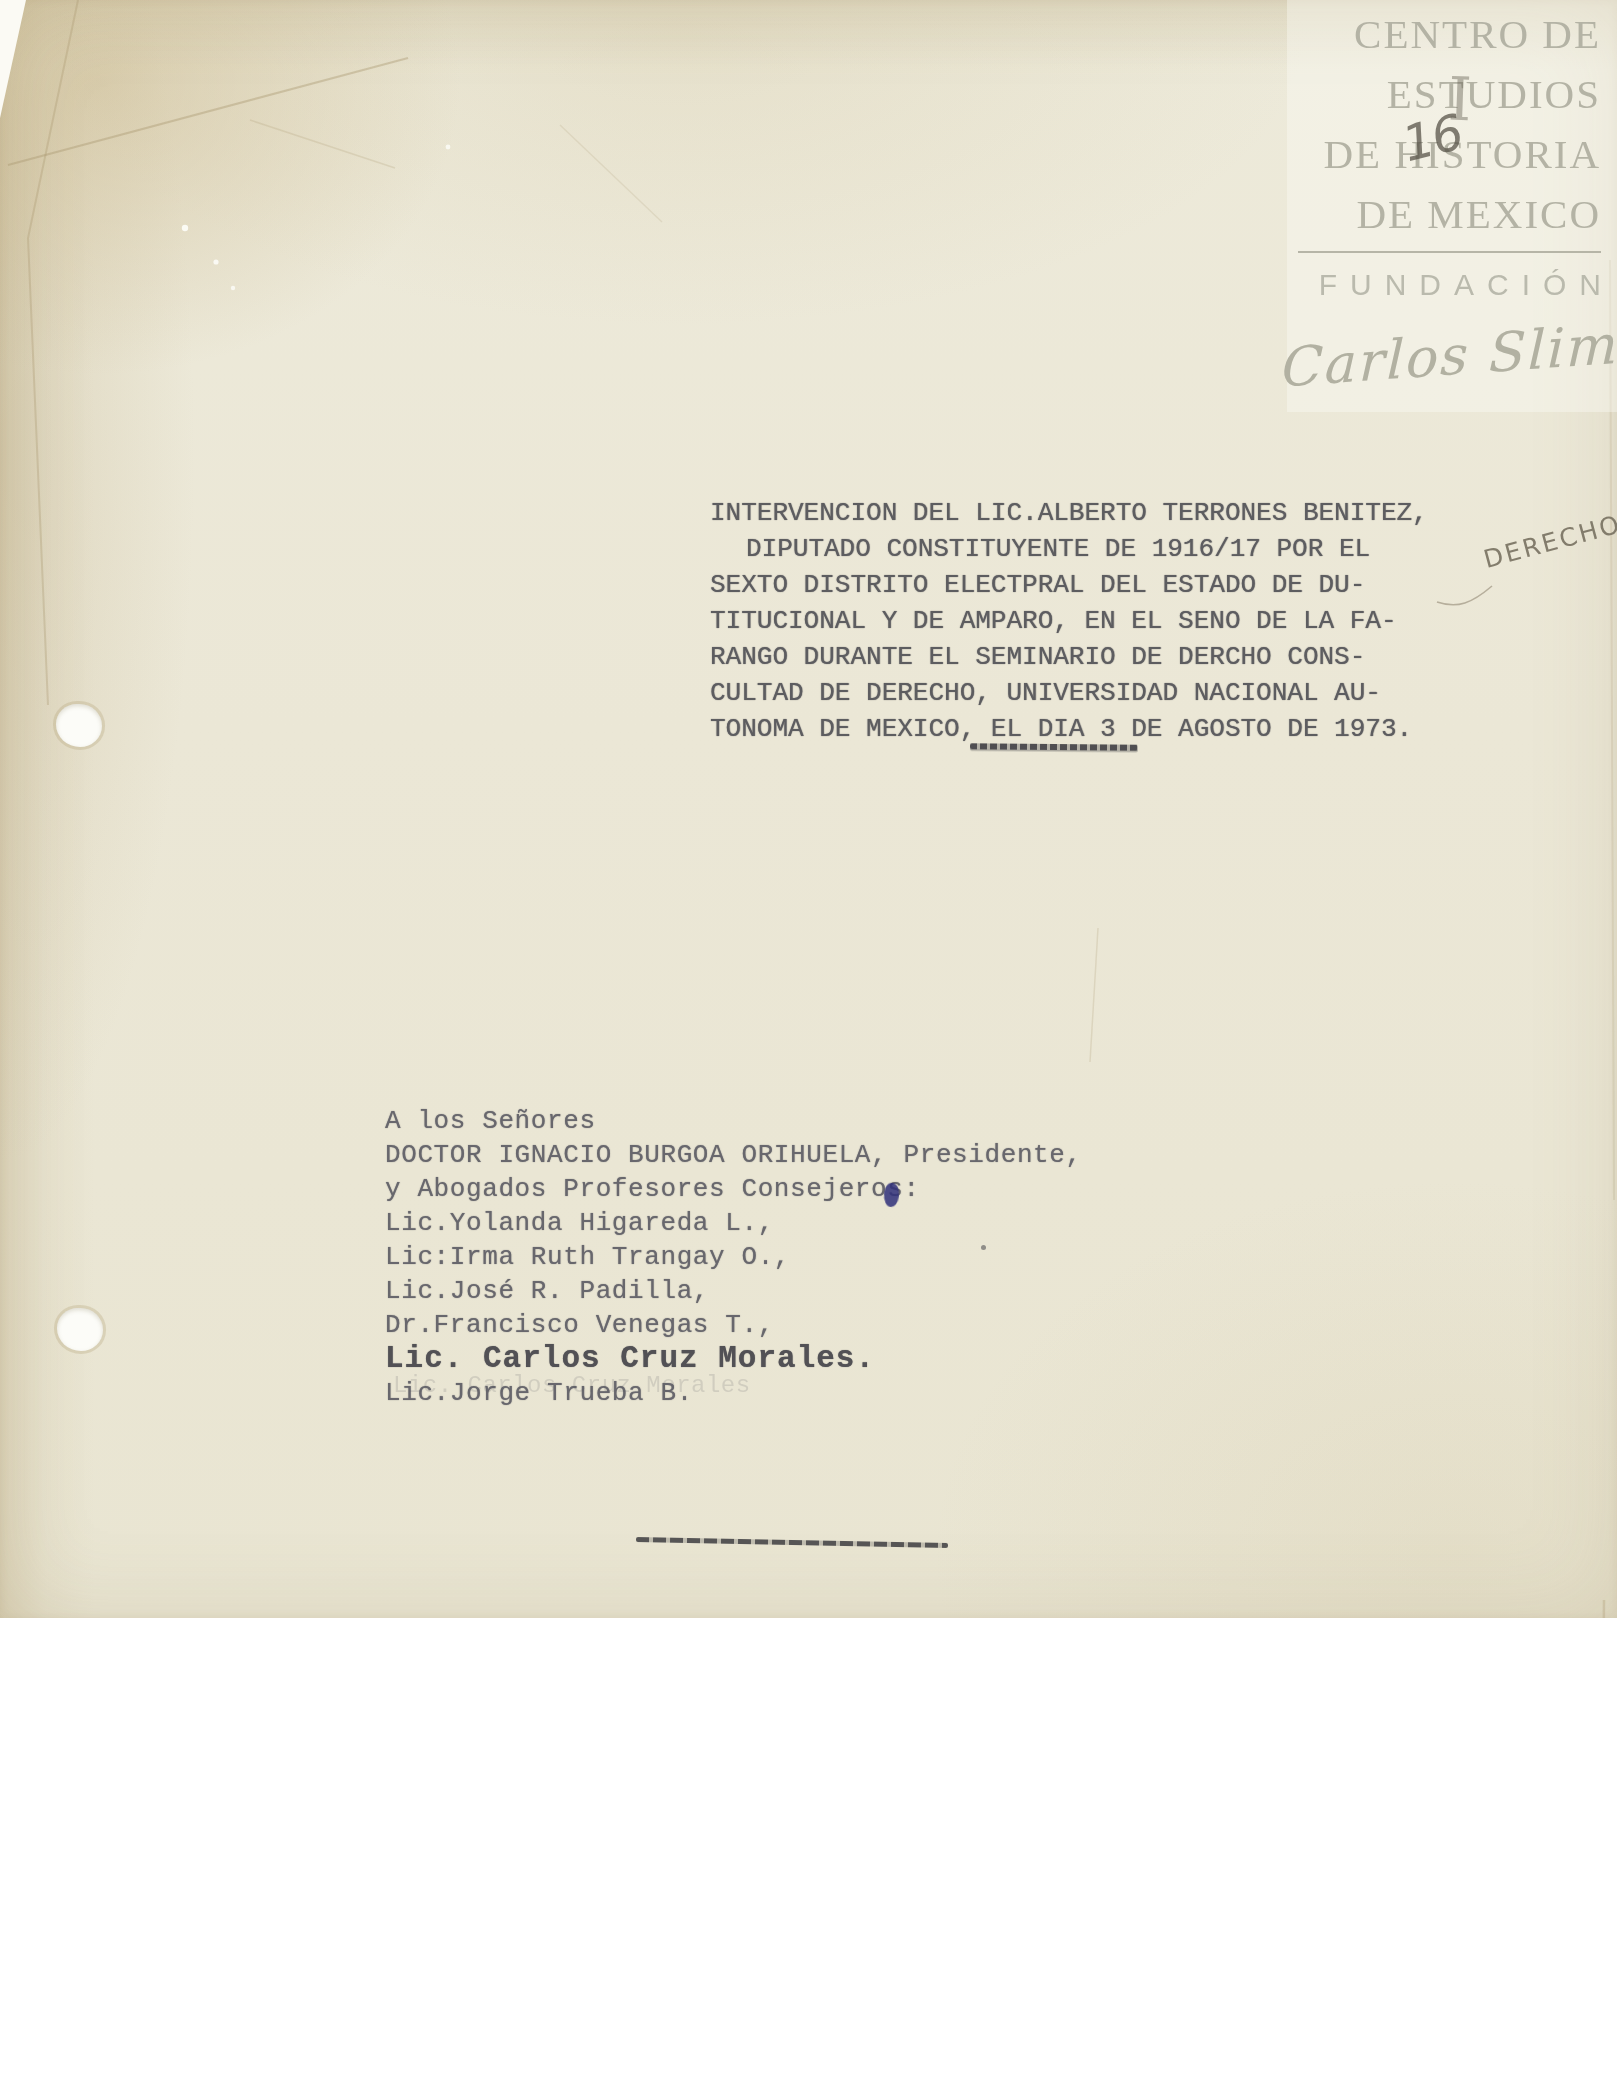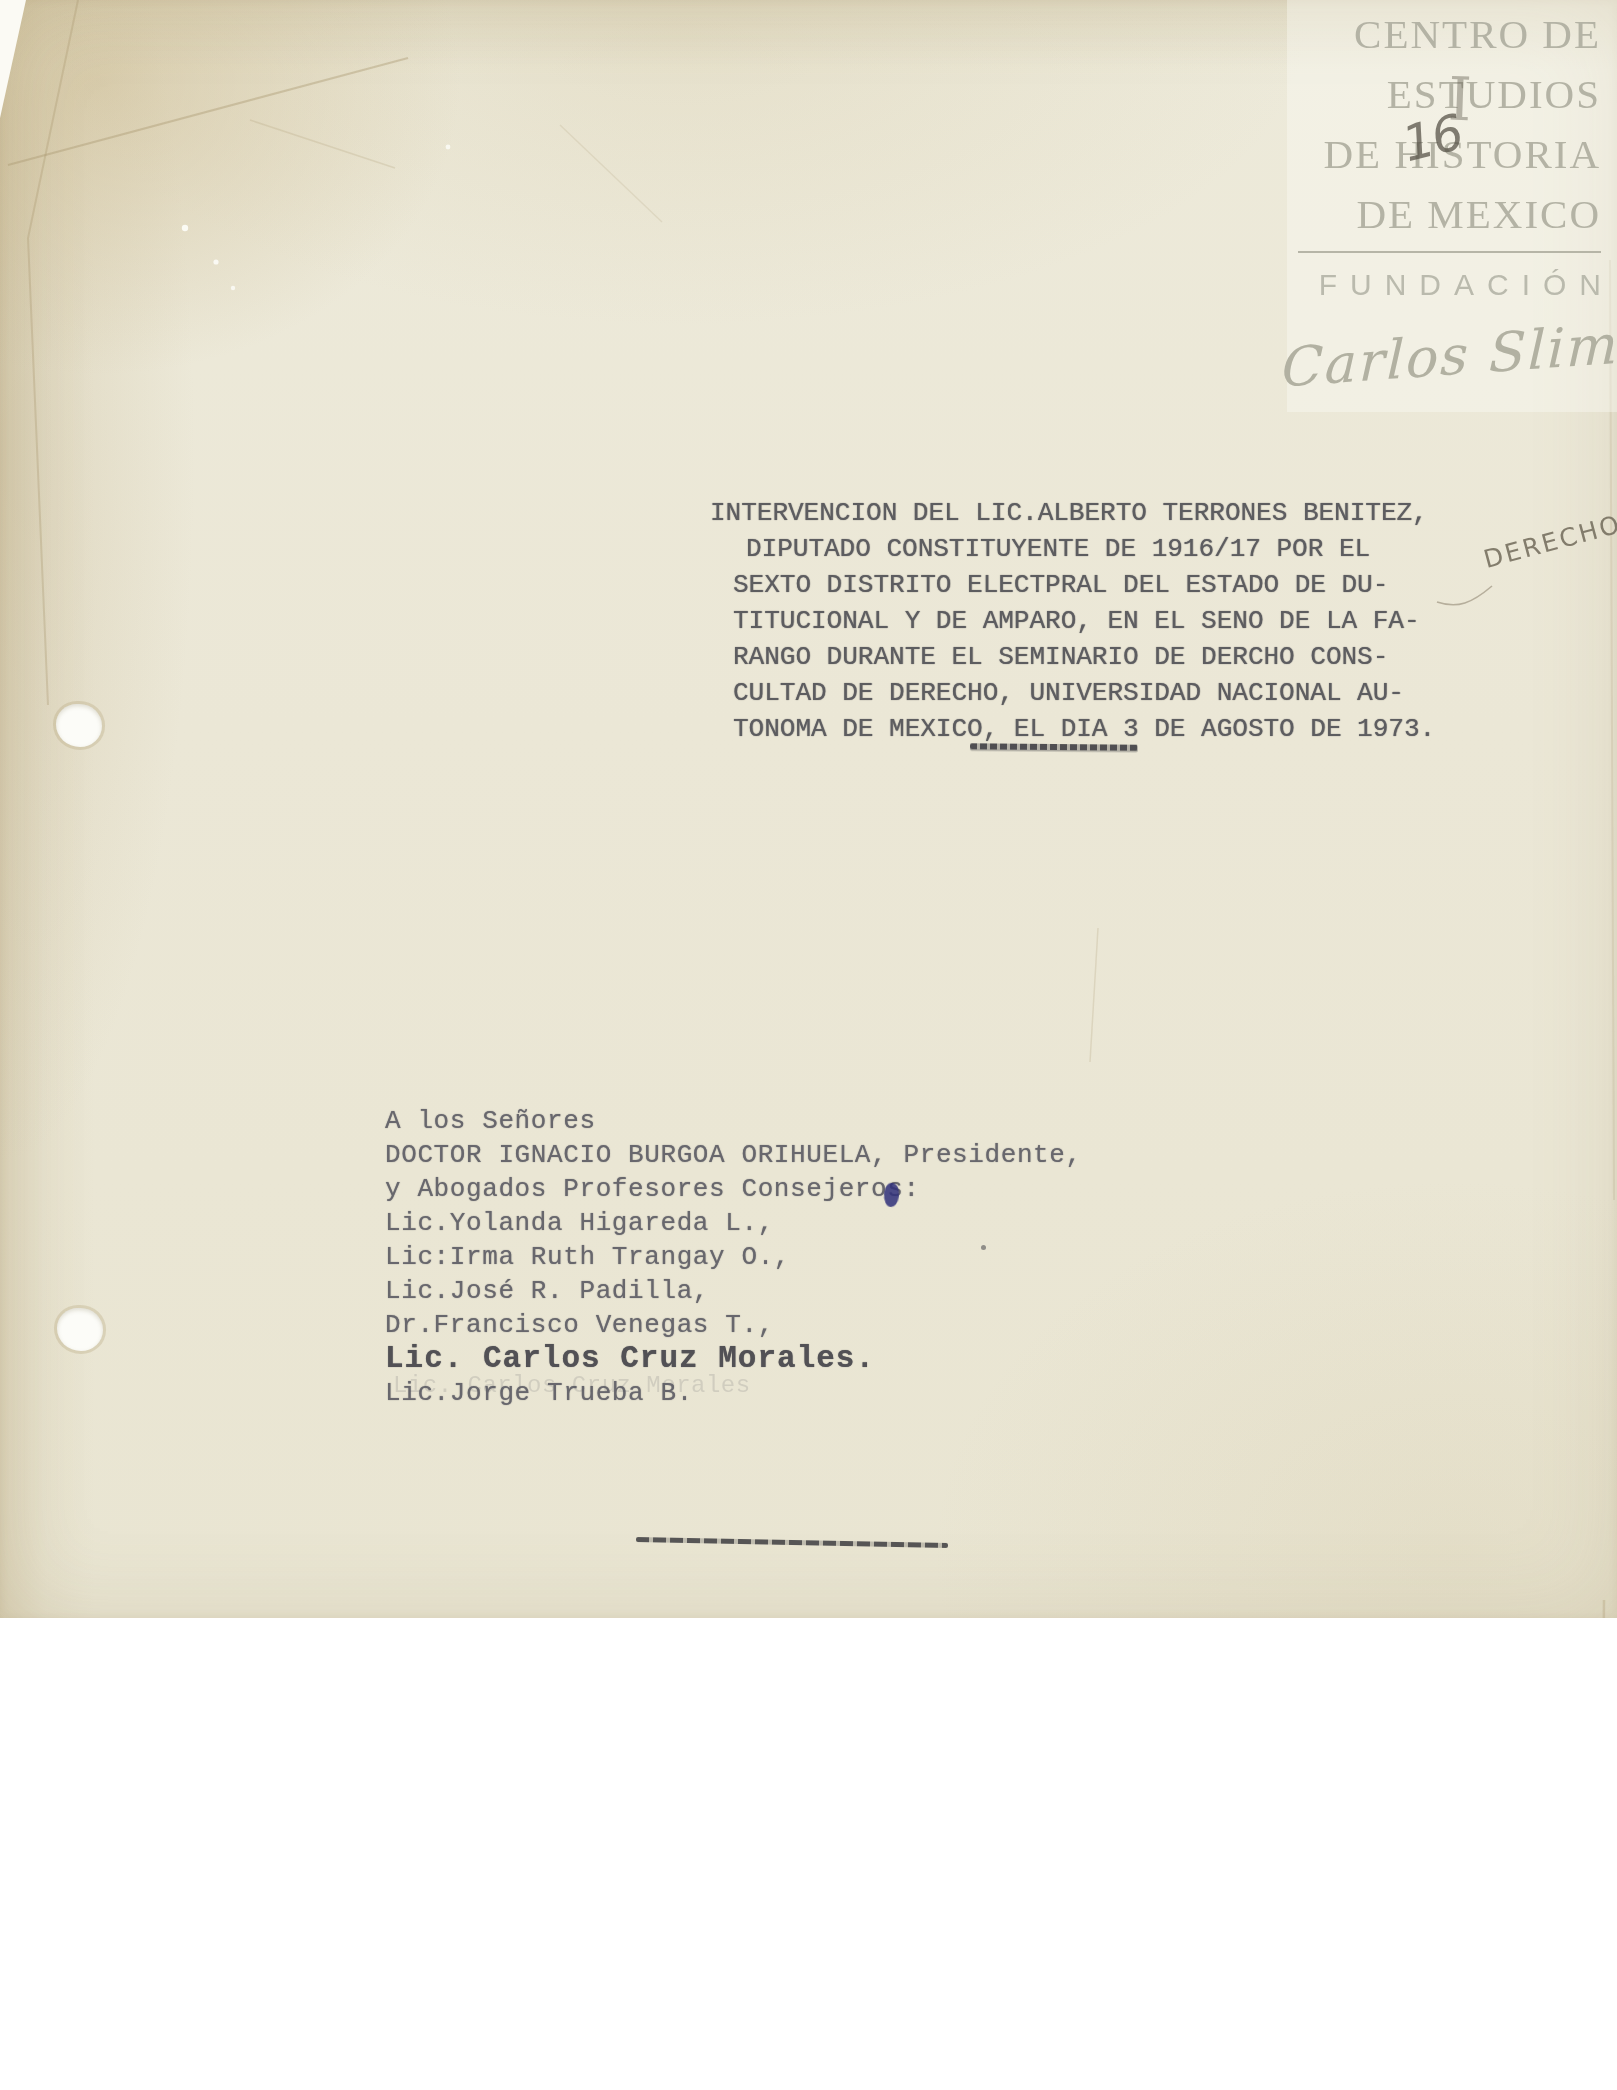--- a/index.html
+++ b/index.html
@@ -65,21 +65,21 @@
   .tw{
     position:absolute;font-family:"Liberation Mono","DejaVu Sans Mono",monospace;
     color:#4a4a50;white-space:nowrap;
   }
   .heading{
     left:710px;top:495px;font-size:26px;line-height:36px;opacity:.88;
     text-shadow:0 0 1.2px rgba(60,60,68,.75), .6px 0 0 rgba(60,60,68,.28);
   }
   .heading .ln{display:block;}
   .heading .i1{margin-left:36px;}
-  .heading .i2{margin-left:23px;}
+  .heading .i2{}
   .recips{
     left:385px;top:1104px;font-size:26px;line-height:34px;letter-spacing:.6px;
     color:#52525c;opacity:.85;
     text-shadow:0 0 1.2px rgba(66,66,76,.7);
   }
   .recips .ln{display:block;height:34px;}
   .recips .ln-bold{
     font-size:31px;font-weight:600;letter-spacing:1px;color:#383840;opacity:1;
     text-shadow:0 0 1px rgba(40,40,50,.8);
   }

